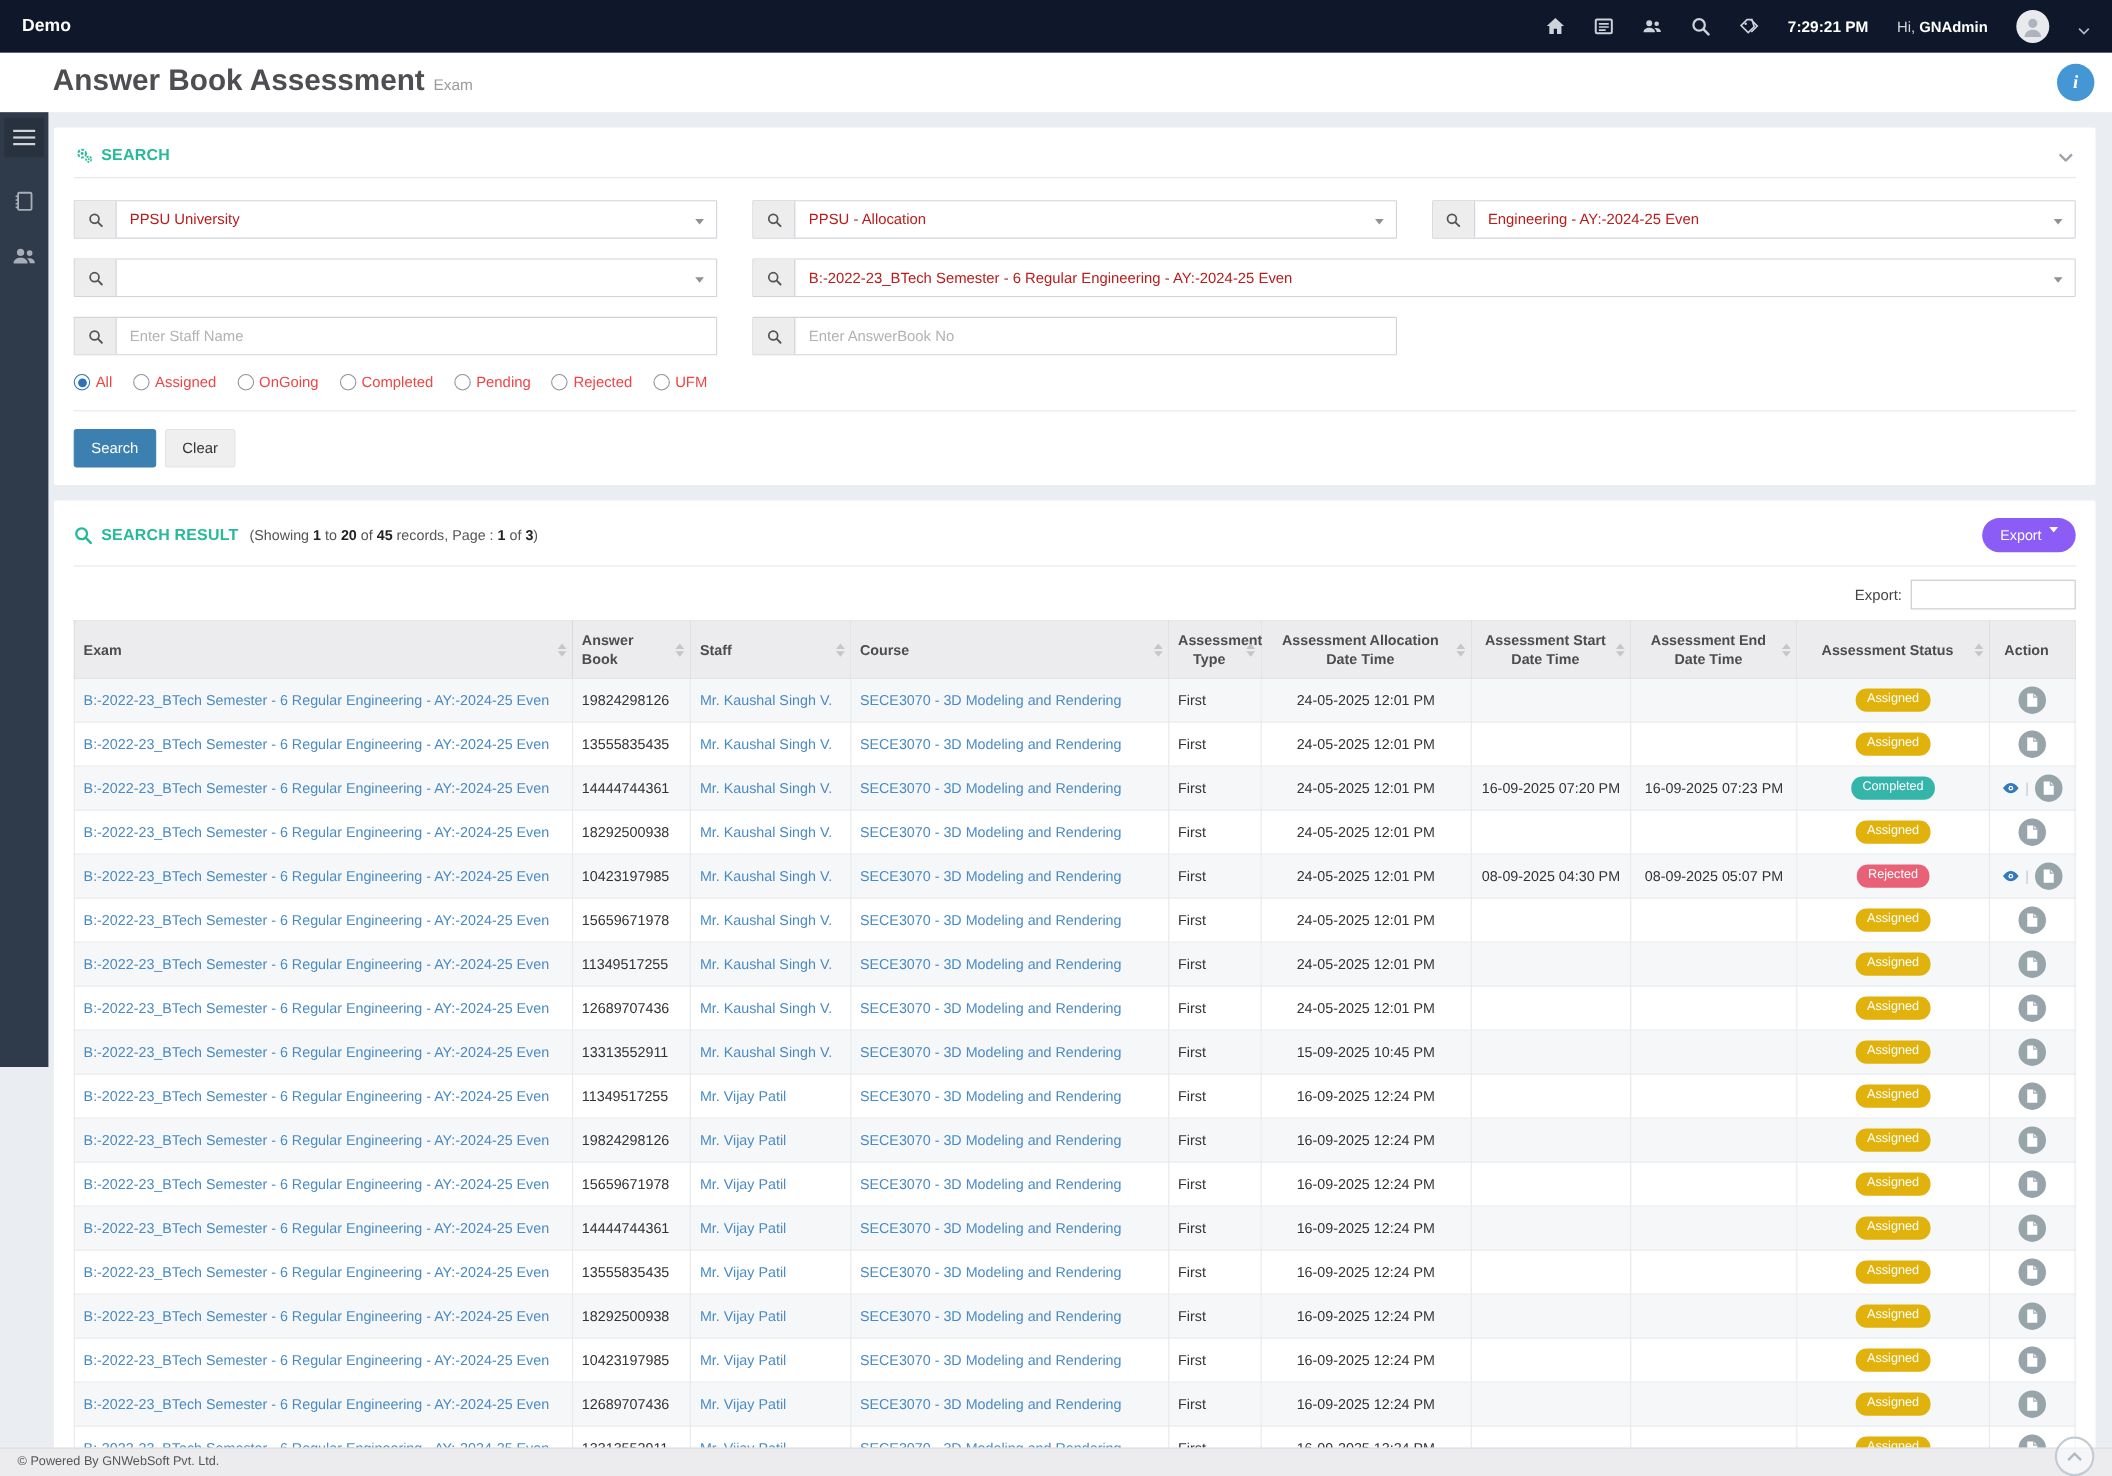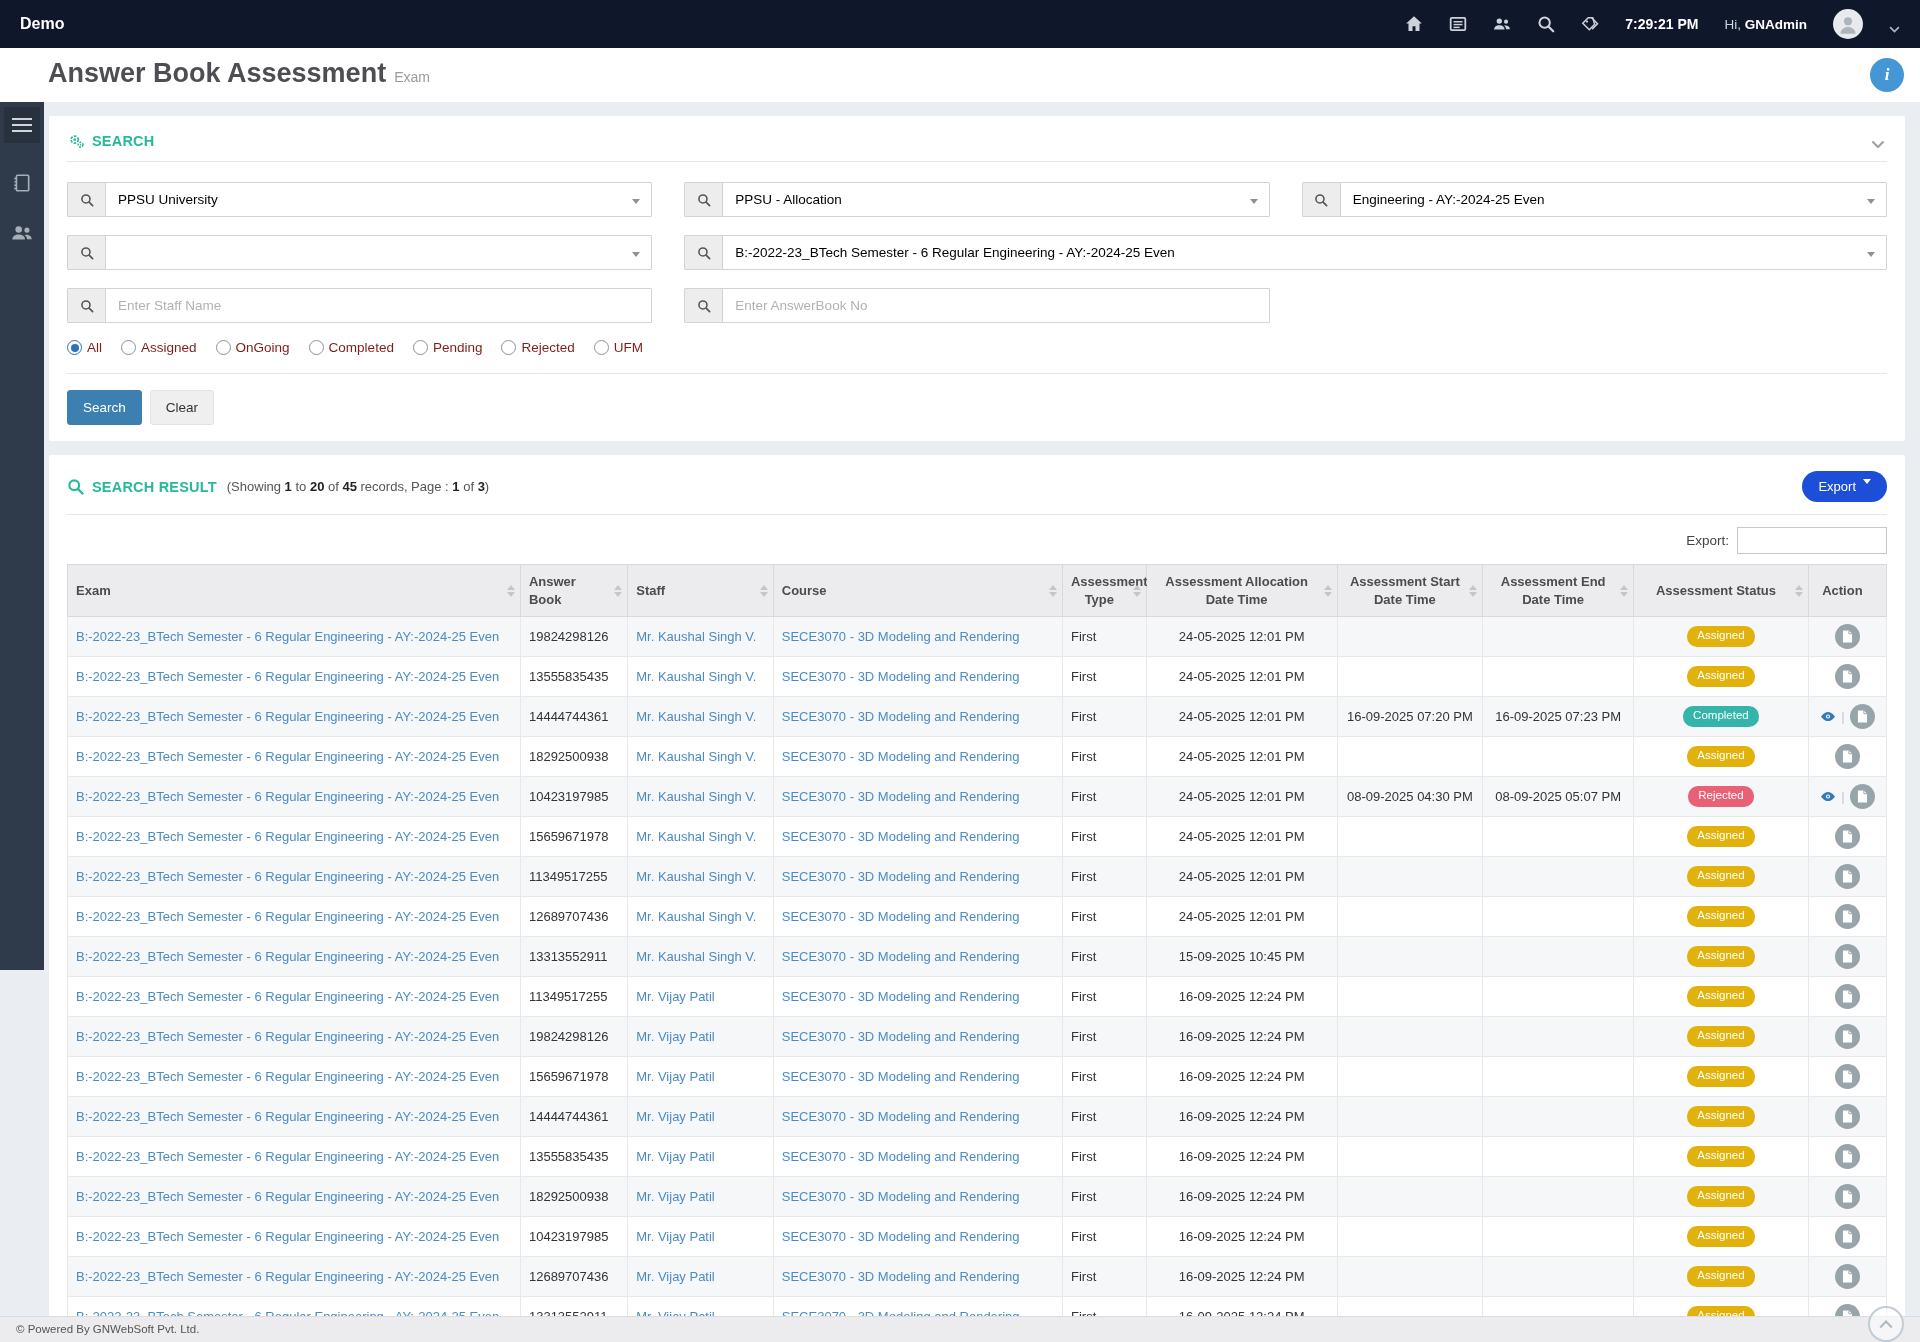--- a/index.html
+++ b/index.html
@@ -40,41 +40,41 @@
   
   .panel-head { display:flex; align-items:center; position:relative; }
   .section-title { color:#26b99a; font-weight:bold; font-size:14.5px; display:flex; align-items:center; gap:8px; letter-spacing:.2px; }
   .section-title svg { width:17px; height:17px; }
   .collapse-chev { position:absolute; right:2px; top:2px; width:14px; height:14px; color:#9aa1a8; cursor:pointer; }
   hr.div { border:none; border-top:1px solid #e6e6e8; margin:12px 0 20px; }
   .fields { display:grid; grid-template-columns:1fr 1fr 1fr; column-gap:32px; row-gap:18px; }
   .field { display:flex; align-items:stretch; border:1px solid #cfd4da; background:#fff; height:35px; position:relative; border-radius:1px; }
   .field .prefix { width:38px; background:#ededee; border-right:1px solid #cfd4da; display:flex; align-items:center; justify-content:center; color:#555; flex:none; }
   .field .prefix svg { width:14px; height:14px; }
-  .field .value { flex:1; display:flex; align-items:center; padding:0 26px 0 12px; font-size:13.5px; color:#000000; white-space:nowrap; overflow:hidden; cursor:pointer;text-align:center; }
+  .field .value { flex:1; display:flex; align-items:center; padding:0 26px 0 12px; font-size:13.5px; color:#b91c1c; white-space:nowrap; overflow:hidden; cursor:pointer;text-align:center; }
   .field .sel-caret { position:absolute; right:11px; top:16px; width:0; height:0;
     border-left:4px solid transparent; border-right:4px solid transparent; border-top:5px solid #8b9298; }
   .field input { border:none; outline:none; flex:1; padding:0 12px; font-size:13.5px; color:#0f172a; font-family:inherit; background:transparent; }
   .field input::placeholder { color:#b2b2b4; }
   .span2 { grid-column:span 2; }
-  .radios { display:flex; align-items:center; gap:19px; margin:17px 0 4px; font-size:13.5px; color:#7f1d1d; }
+  .radios { display:flex; align-items:center; gap:19px; margin:17px 0 4px; font-size:13.5px; color:#ef4444; }
   .radio { display:inline-flex; align-items:center; gap:5px; cursor:pointer; }
   .rdot { width:15px; height:15px; border-radius:50%; border:1px solid #8d949b; background:#fff; position:relative; flex:none; }
   .rdot.checked { border-color:#2d72b8; }
   .rdot.checked::after { content:""; position:absolute; inset:2.5px; background:#2d72b8; border-radius:50%; }
   .btnrow { margin-top:18px; padding-top:16px; border-top:1px solid #e6e6e8; display:flex; gap:8px; }
   .btn { font-size:13.5px; padding:9px 15px; border-radius:3px; cursor:pointer; font-family:inherit; }
   .btn-primary { background:#3c7fb1; color:#fff; border:1px solid #3c7fb1; }
   .btn-default { background:#efefef; color:#333; border:1px solid #e3e3e3; }
   
   .result-card { margin-top:14px; position:relative; }
   .result-head { display:flex; align-items:center; }
   .summary { margin-left:10px; font-size:13px; color:#555; }
   .summary b { color:#222; }
-  .export-btn { margin-left:auto; background:#1d4ed8; color:#fff; border:none; border-radius:16px;
+  .export-btn { margin-left:auto; background:#8b5cf6; color:#fff; border:none; border-radius:16px;
     padding:8px 16px; font-size:13px; display:inline-flex; align-items:flex-start; gap:7px; cursor:pointer; font-family:inherit; }
   .export-btn .dn { width:0; height:0; border-left:4px solid transparent; border-right:4px solid transparent; border-top:5px solid #fff; }
   .table-search { display:flex; justify-content:flex-end; align-items:center; gap:8px; font-size:13.5px; color:#444; margin:2px 0 10px; }
   .table-search input { width:150px; height:27px; border:1px solid #c9c9cc; padding:0 6px; font-family:inherit; }
   table.grid { width:100%; border-collapse:collapse; font-size:13px; table-layout:fixed; }
   .grid th { background:#ececee; border:1px solid #d9d9dc; padding:8px 18px 8px 8px; color:#4c4c4c; font-weight:bold; line-height:1.35; position:relative; vertical-align:middle; cursor:pointer; }
   .grid th.c { text-align:center; }
   .grid th.l { text-align:left; }
   .grid td { border:1px solid #e6e8ea; padding:7px 8px; color:#333; white-space:nowrap; overflow:hidden; text-overflow:ellipsis; vertical-align:middle; }
   .grid tbody tr:nth-child(odd) { background:#f6f7f9; }

